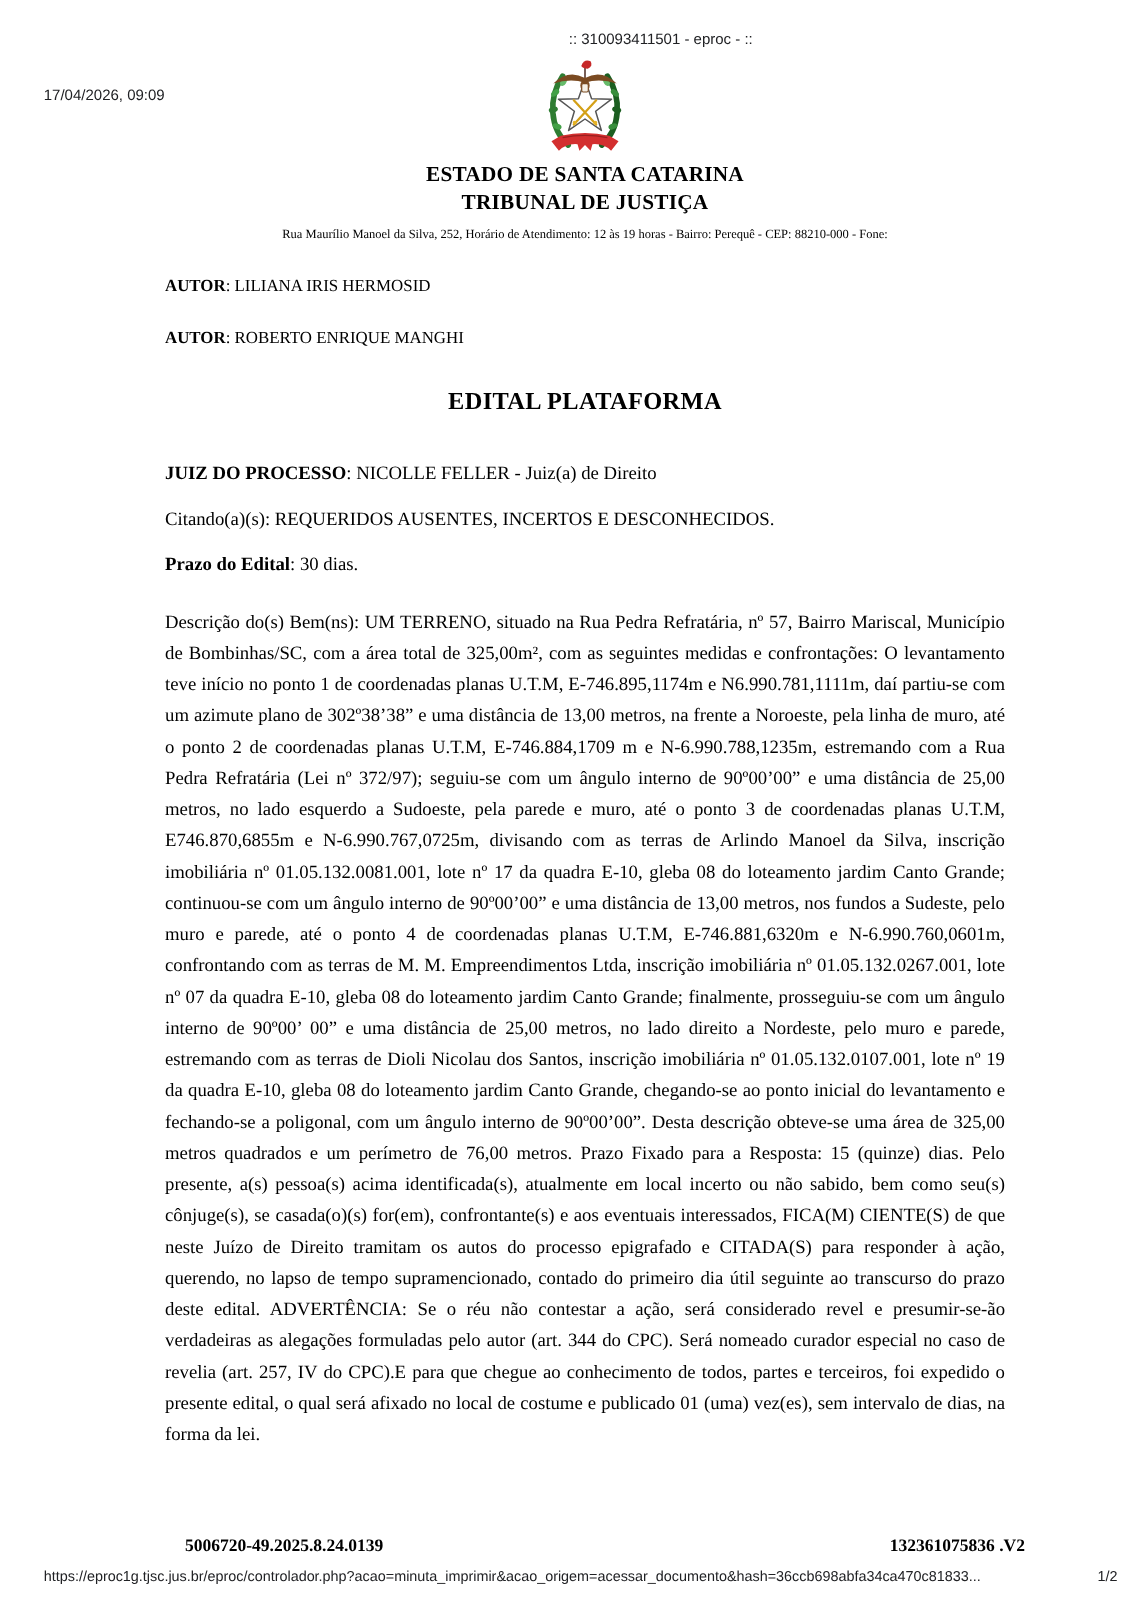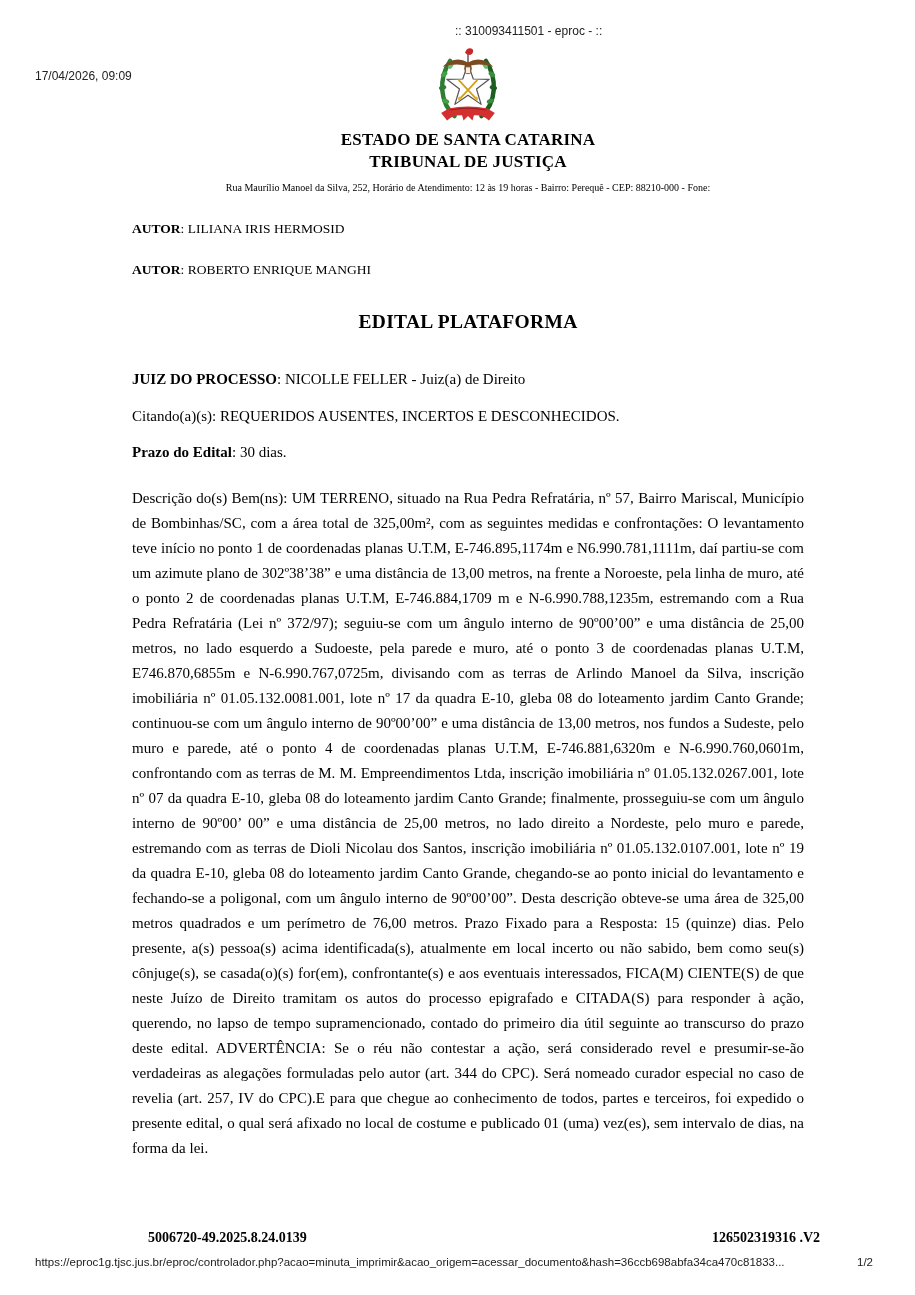--- a/index.html
+++ b/index.html
@@ -4,21 +4,21 @@
 <style>
   * { margin: 0; padding: 0; box-sizing: border-box; }
   html, body { width: 915px; height: 1295px; background: #ffffff; overflow: hidden; }
   body { position: relative; font-family: "Liberation Serif", serif; color: #000; }
 
   
   .print-meta { position: absolute; font-family: "Liberation Sans", sans-serif; font-size: 12px; color: #202124; }
   #print-date { left: 35px; top: 24px; margin-top: 45px; }
   #print-title { left: 455px; top: 24px; }
   #print-url { left: 35px; top: 1256px; font-size: 11.5px; }
-  #print-page { right: 42px; top: 1256px; font-size: 11.5px; }
+  #print-page { right: 21px; top: 1256px; font-size: 11.5px; }
 
   
   .doc { position: absolute; left: 132px; top: 0; width: 672px; }
 
   .emblem-wrap { margin-top: 46px; text-align: center; height: 82px; }
   .org-name { text-align: center; font-weight: bold; font-size: 17px; line-height: 20px; letter-spacing: 0.2px; }
   .org-name.first { margin-top: 2px; }
   .org-name.second { margin-top: 2px; }
   .address { text-align: center; font-size: 10px; line-height: 17.5px; margin-top: 7px; }
 
@@ -106,17 +106,17 @@
   <div class="line prazo-line">
     <span class="bold">Prazo do Edital</span><span>: 30 dias.</span>
   </div>
 
   <div class="body-par">Descrição do(s) Bem(ns): UM TERRENO, situado na Rua Pedra Refratária, nº 57, Bairro Mariscal, Município de Bombinhas/SC, com a área total de 325,00m², com as seguintes medidas e confrontações: O levantamento teve início no ponto 1 de coordenadas planas U.T.M, E-746.895,1174m e N6.990.781,1111m, daí partiu-se com um azimute plano de 302º38’38” e uma distância de 13,00 metros, na frente a Noroeste, pela linha de muro, até o ponto 2 de coordenadas planas U.T.M, E-746.884,1709 m e N-6.990.788,1235m, estremando com a Rua Pedra Refratária (Lei nº 372/97); seguiu-se com um ângulo interno de 90º00’00” e uma distância de 25,00 metros, no lado esquerdo a Sudoeste, pela parede e muro, até o ponto 3 de coordenadas planas U.T.M, E746.870,6855m e N-6.990.767,0725m, divisando com as terras de Arlindo Manoel da Silva, inscrição imobiliária nº 01.05.132.0081.001, lote nº 17 da quadra E-10, gleba 08 do loteamento jardim Canto Grande; continuou-se com um ângulo interno de 90º00’00” e uma distância de 13,00 metros, nos fundos a Sudeste, pelo muro e parede, até o ponto 4 de coordenadas planas U.T.M, E-746.881,6320m e N-6.990.760,0601m, confrontando com as terras de M. M. Empreendimentos Ltda, inscrição imobiliária nº 01.05.132.0267.001, lote nº 07 da quadra E-10, gleba 08 do loteamento jardim Canto Grande; finalmente, prosseguiu-se com um ângulo interno de 90º00’ 00” e uma distância de 25,00 metros, no lado direito a Nordeste, pelo muro e parede, estremando com as terras de Dioli Nicolau dos Santos, inscrição imobiliária nº 01.05.132.0107.001, lote nº 19 da quadra E-10, gleba 08 do loteamento jardim Canto Grande, chegando-se ao ponto inicial do levantamento e fechando-se a poligonal, com um ângulo interno de 90º00’00”. Desta descrição obteve-se uma área de 325,00 metros quadrados e um perímetro de 76,00 metros. Prazo Fixado para a Resposta: 15 (quinze) dias. Pelo presente, a(s) pessoa(s) acima identificada(s), atualmente em local incerto ou não sabido, bem como seu(s) cônjuge(s), se casada(o)(s) for(em), confrontante(s) e aos eventuais interessados, FICA(M) CIENTE(S) de que neste Juízo de Direito tramitam os autos do processo epigrafado e CITADA(S) para responder à ação, querendo, no lapso de tempo supramencionado, contado do primeiro dia útil seguinte ao transcurso do prazo deste edital. ADVERTÊNCIA: Se o réu não contestar a ação, será considerado revel e presumir-se-ão verdadeiras as alegações formuladas pelo autor (art. 344 do CPC). Será nomeado curador especial no caso de revelia (art. 257, IV do CPC).E para que chegue ao conhecimento de todos, partes e terceiros, foi expedido o presente edital, o qual será afixado no local de costume e publicado 01 (uma) vez(es), sem intervalo de dias, na forma da lei.</div>
 
 </div>
 
 <div class="doc-footer">
   <span>5006720-49.2025.8.24.0139</span>
-  <span>126502319316 .V2</span>
+  <span>132361075836 .V2</span>
 </div>
 
 <div class="print-meta" id="print-url">https://eproc1g.tjsc.jus.br/eproc/controlador.php?acao=minuta_imprimir&amp;acao_origem=acessar_documento&amp;hash=36ccb698abfa34ca470c81833...</div>
 <div class="print-meta" id="print-page">1/2</div>
 
 </body></html>

